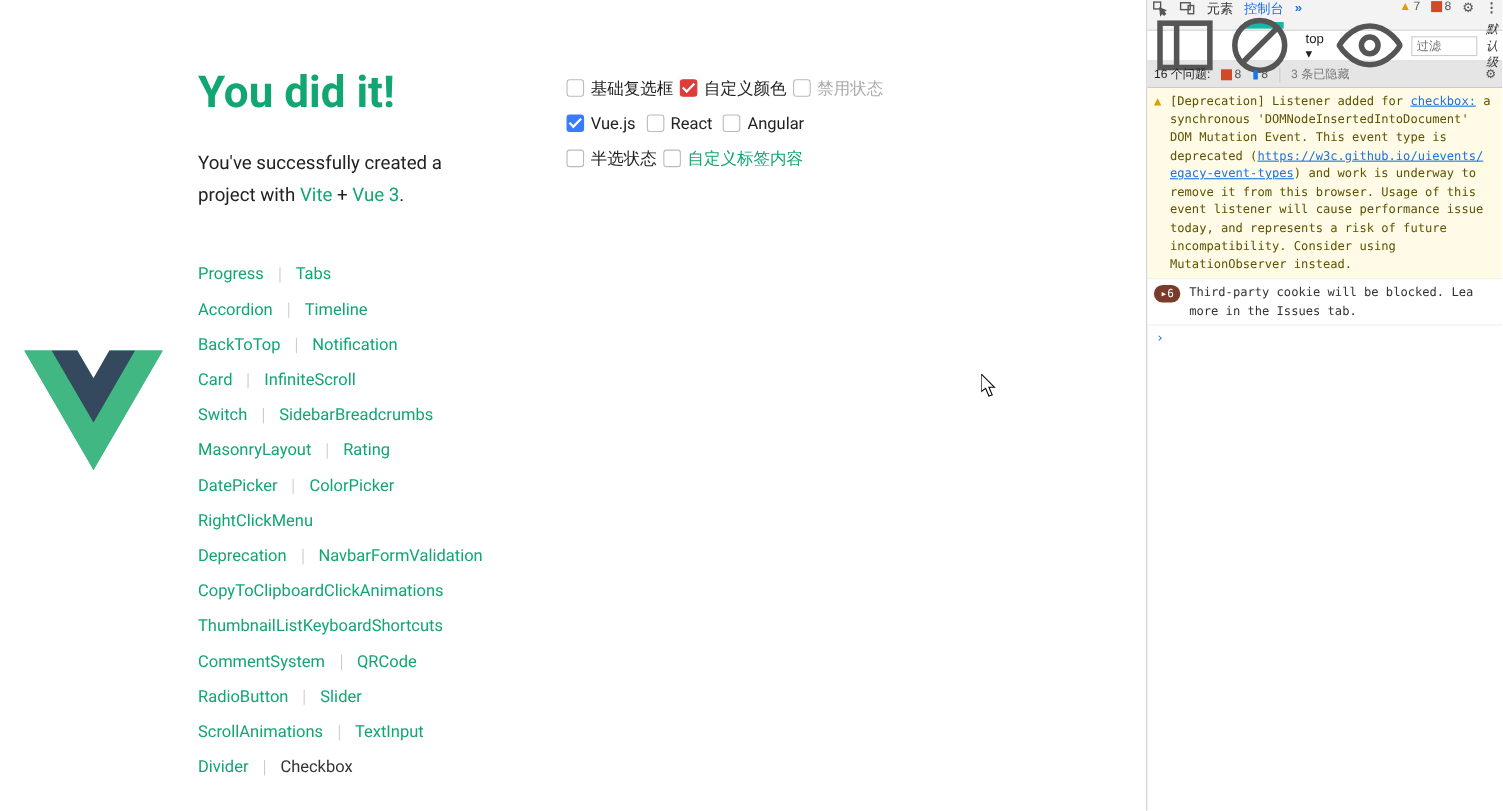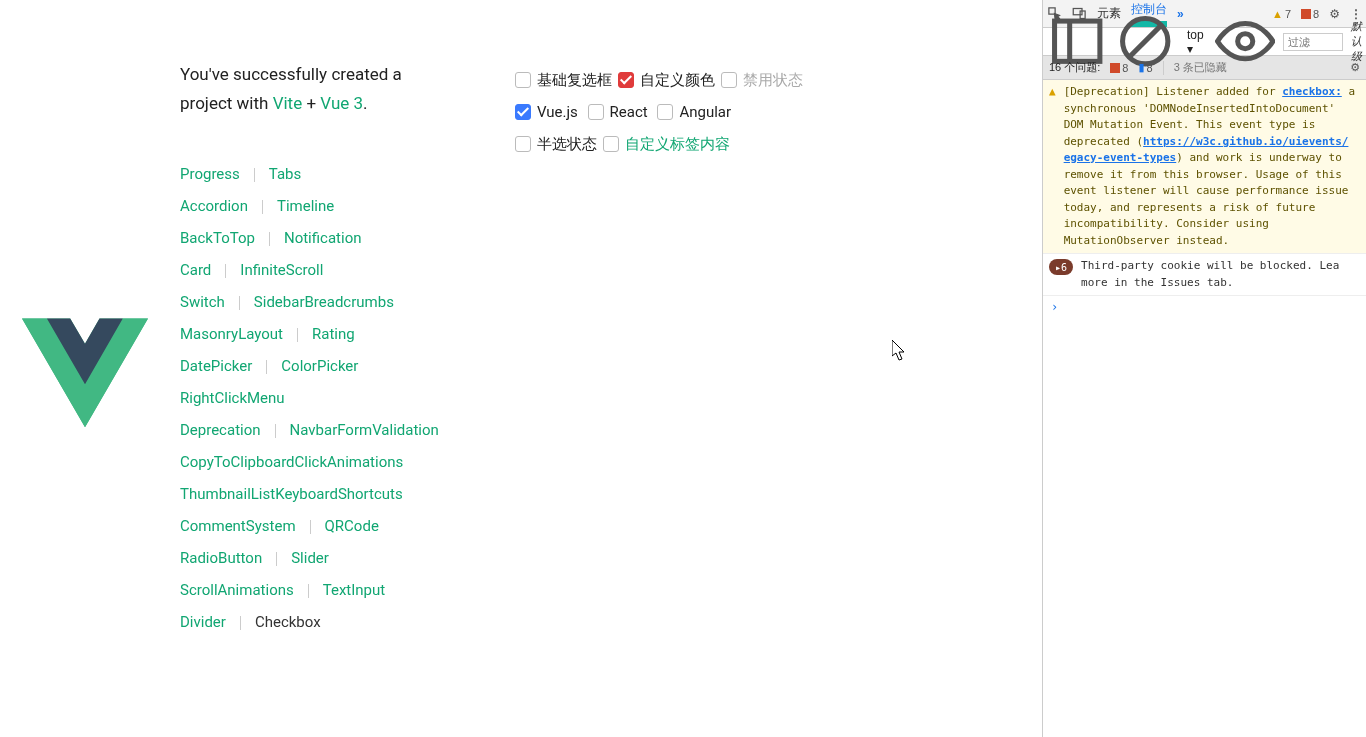--- a/index.html
+++ b/index.html
@@ -124,21 +124,21 @@
     width: 324px;
     height: 737px;
     background: #fff;
     border-left: 1px solid #ccc;
     font-family: "Segoe UI", Arial, sans-serif;
     font-size: 12px;
     overflow: hidden;
   }
   .dt-tabs {
     display: flex;
-    align-items: center;
+    align-items: flex-start;
     height: 28px;
     border-bottom: 1px solid #ccc;
     background: #f3f3f3;
     padding: 0 4px;
     gap: 10px;
   }
   .dt-tabs .ico { width: 15px; height: 15px; color: #555; }
   .dt-tabs .tab {
     font-size: 12px;
     color: #333;
@@ -214,21 +214,21 @@
     gap: 8px;
     padding: 4px 6px;
     border-bottom: 1px solid #eee;
     font-family: Menlo, Consolas, monospace;
     font-size: 11px;
     line-height: 1.5;
   }
   .msg.warn { background: #fffbe6; color: #5e5200; }
   .msg.warn .warn-ic { color:#daa100; flex-shrink:0; }
   .msg .msg-body { flex: 1; word-break: break-word; white-space: normal; }
-  .msg a { color: #1a73e8; text-decoration: underline; font-weight: bold; }
+  .msg a { color: #1a73e8; text-decoration: underline; }
   .msg.cookie { background: #fff; color: #333; }
   .badge6 {
     display: inline-flex;
     align-items: center;
     background: #7a3b2b;
     color: #fff;
     border-radius: 10px;
     font-size: 10px;
     padding: 0 6px;
     height: 16px;
@@ -254,20 +254,21 @@
 
 <div class="app">
 
   <svg class="vue-logo" viewBox="0 0 256 221">
     <path d="M204.8 0H256L128 220.8 0 0h97.92L128 51.2 157.44 0h47.36z" fill="#41b883"></path>
     <path d="M0 0l128 220.8L256 0h-51.2L128 132.48 50.56 0H0z" fill="#41b883"></path>
     <path d="M50.56 0L128 133.12 204.8 0h-47.36L128 51.2 97.92 0H50.56z" fill="#35495e"></path>
   </svg>
 
   <div class="content">
+    <h1 class="hero-title">You did it!</h1>
     <p class="hero-sub">
       <span>You've successfully created a project with </span>
       <span class="kw">Vite</span>
       <span> + </span>
       <span class="kw">Vue 3</span><span>.</span>
     </p>
 
     <div class="nav-tags" id="nav-tags">
         <div><a>Progress</a><span class="sep"></span><a>Tabs</a></div>
         <div><a>Accordion</a><span class="sep"></span><a>Timeline</a></div>

